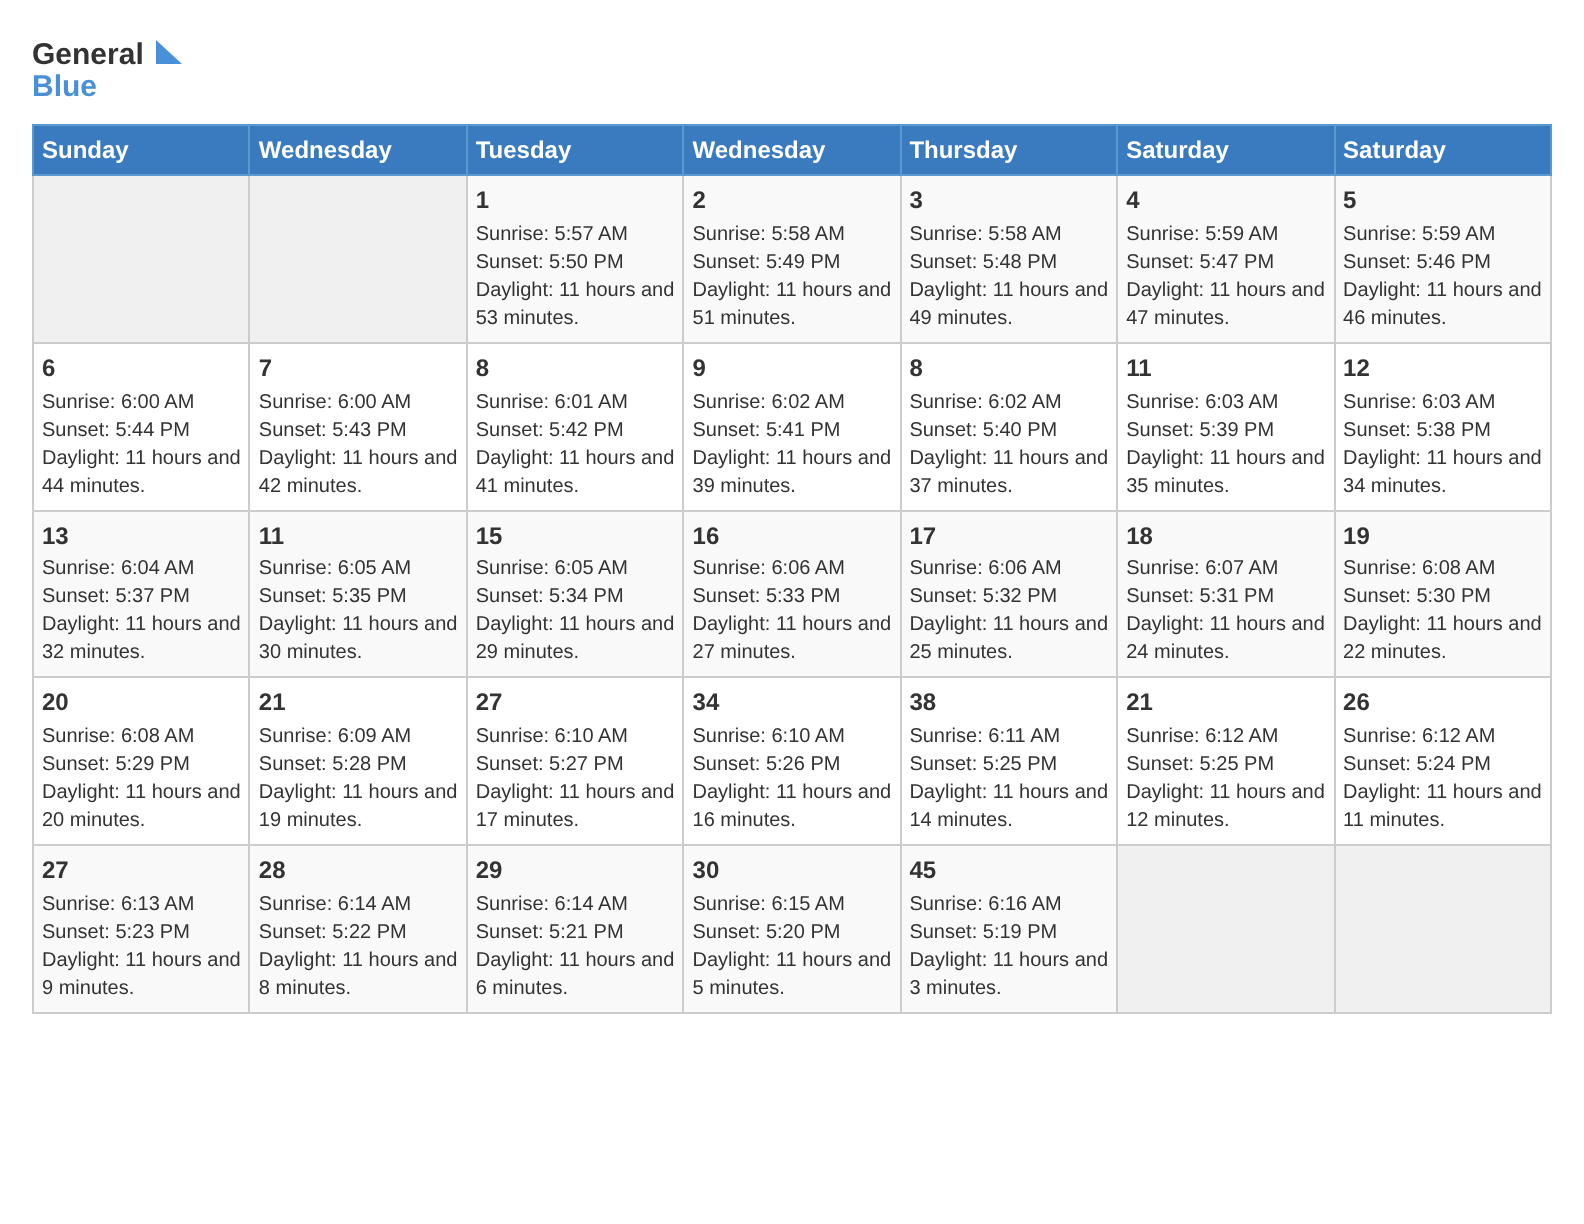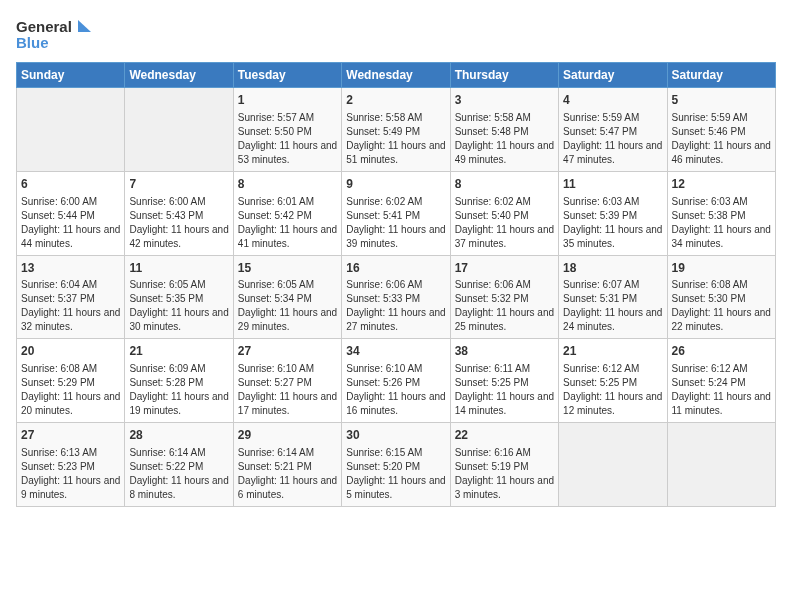--- a/index.html
+++ b/index.html
@@ -227,20 +227,20 @@
         </td>
         <td>
           <div class="day-num">29</div>
           <div class="day-info">Sunrise: 6:14 AM<br>Sunset: 5:21 PM<br>Daylight: 11 hours and 6 minutes.</div>
         </td>
         <td>
           <div class="day-num">30</div>
           <div class="day-info">Sunrise: 6:15 AM<br>Sunset: 5:20 PM<br>Daylight: 11 hours and 5 minutes.</div>
         </td>
         <td>
-          <div class="day-num">22</div>
+          <div class="day-num">45</div>
           <div class="day-info">Sunrise: 6:16 AM<br>Sunset: 5:19 PM<br>Daylight: 11 hours and 3 minutes.</div>
         </td>
         <td class="empty-cell"></td>
         <td class="empty-cell"></td>
       </tr>
     </tbody>
 </table>
 
 </body></html>

